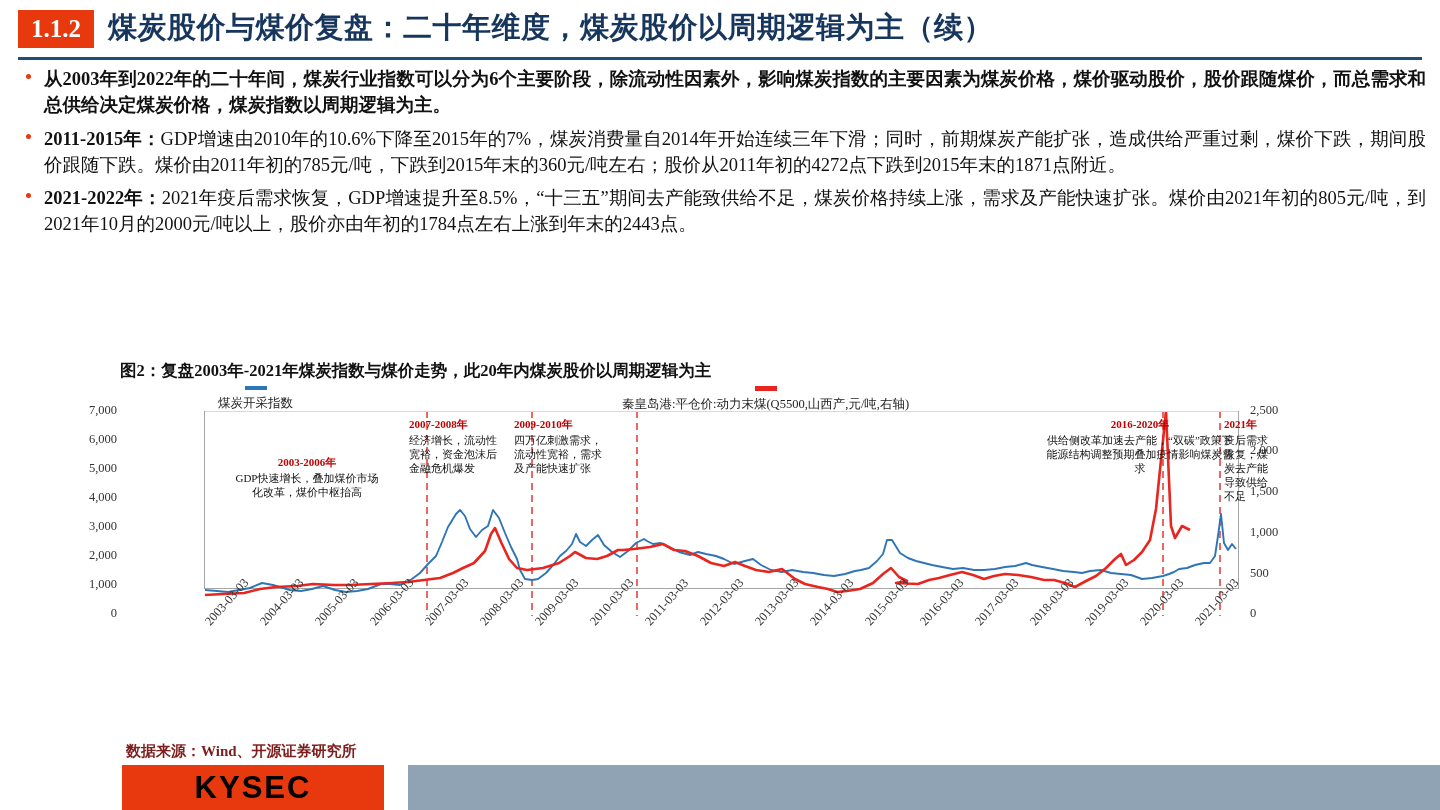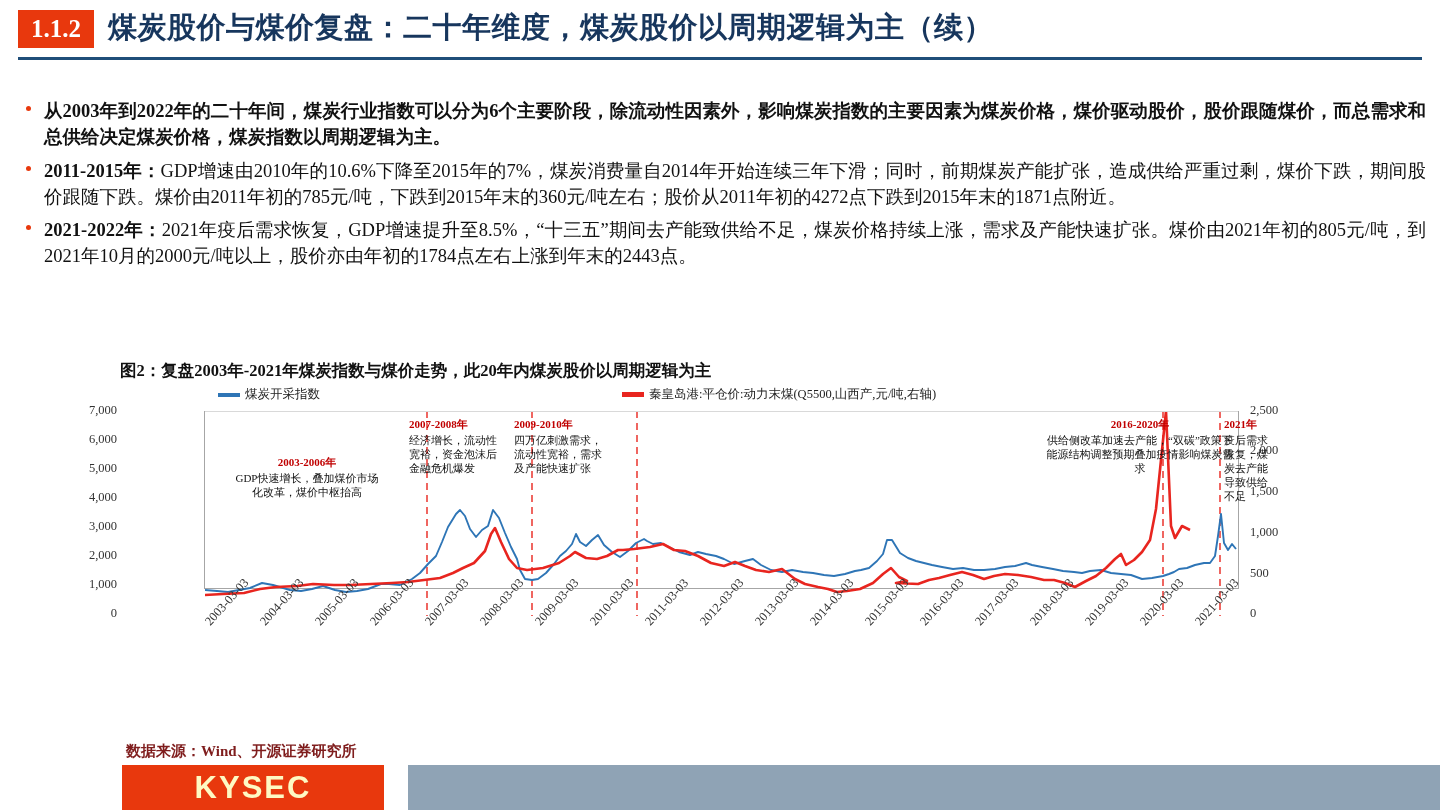--- a/index.html
+++ b/index.html
@@ -33,36 +33,36 @@
   .bullets { position:absolute; left:18px; top:66px; width:1408px; }
   .bullet { position:relative; padding-left:26px; margin-bottom:7px; }
   .bullet .dot {
     position:absolute; left:8px; top:8px; width:5px; height:5px;
     border-radius:50%; background:#e8380d;
   }
   .bullet p {
     margin:0; font-size:18.5px; line-height:1.42;
     text-align:justify; color:#111;
   }
-  .bullet p.bold { font-weight:bold;margin-top:32px; }
+  .bullet p.bold { font-weight:bold; }
   .bullet .lead { font-weight:bold; }
   
   .fig-caption {
     position:absolute; left:120px; top:360px;
     font-size:16.5px; font-weight:bold; color:#111;
   }
   
   .chart-wrap {
     position:absolute; left:122px; top:383px; width:1212px; height:335px;
   }
   .legend {
     position:absolute; left:96px; top:3px; width:1000px; height:18px;
     font-size:12.5px; color:#222;
   }
-  .legend .item { position:absolute; display:flex; align-items:center; gap:5px; }
+  .legend .item { position:absolute; display:flex; align-items:center; gap:5px;flex-direction:column; }
   .legend .sw { display:inline-block; width:22px; height:4px; }
   .legend .sw.blue { background:#2e75b6; }
   .legend .sw.red { background:#e8251f; height:5px; }
   .plot {
     position:absolute; left:82px; top:28px; width:1035px; height:178px;
     background:#ffffff;
     border-left:1px solid #a6a6a6;
     border-bottom:1px solid #a6a6a6;
     border-right:1px solid #a6a6a6;
   }
@@ -85,21 +85,21 @@
   .source {
     position:absolute; left:126px; top:742px;
     font-size:15px; font-weight:bold; color:#7f1d1d;
   }
   
   .footer-logo {
     position:absolute; left:122px; top:765px; width:262px; height:45px;
     background:#e8380d; display:flex; align-items:center; justify-content:center;
   }
   .footer-logo span {
-    color:#fef9c3; font-family:"Liberation Sans", sans-serif;
+    color:#000000; font-family:"Liberation Sans", sans-serif;
     font-weight:bold; font-size:31px; letter-spacing:2px;
   }
   .footer-bar {
     position:absolute; left:408px; top:765px; width:1032px; height:45px;
     background:#8fa3b5;
   }
   svg { display:block; }
 </style>
 </head>
 <body>

